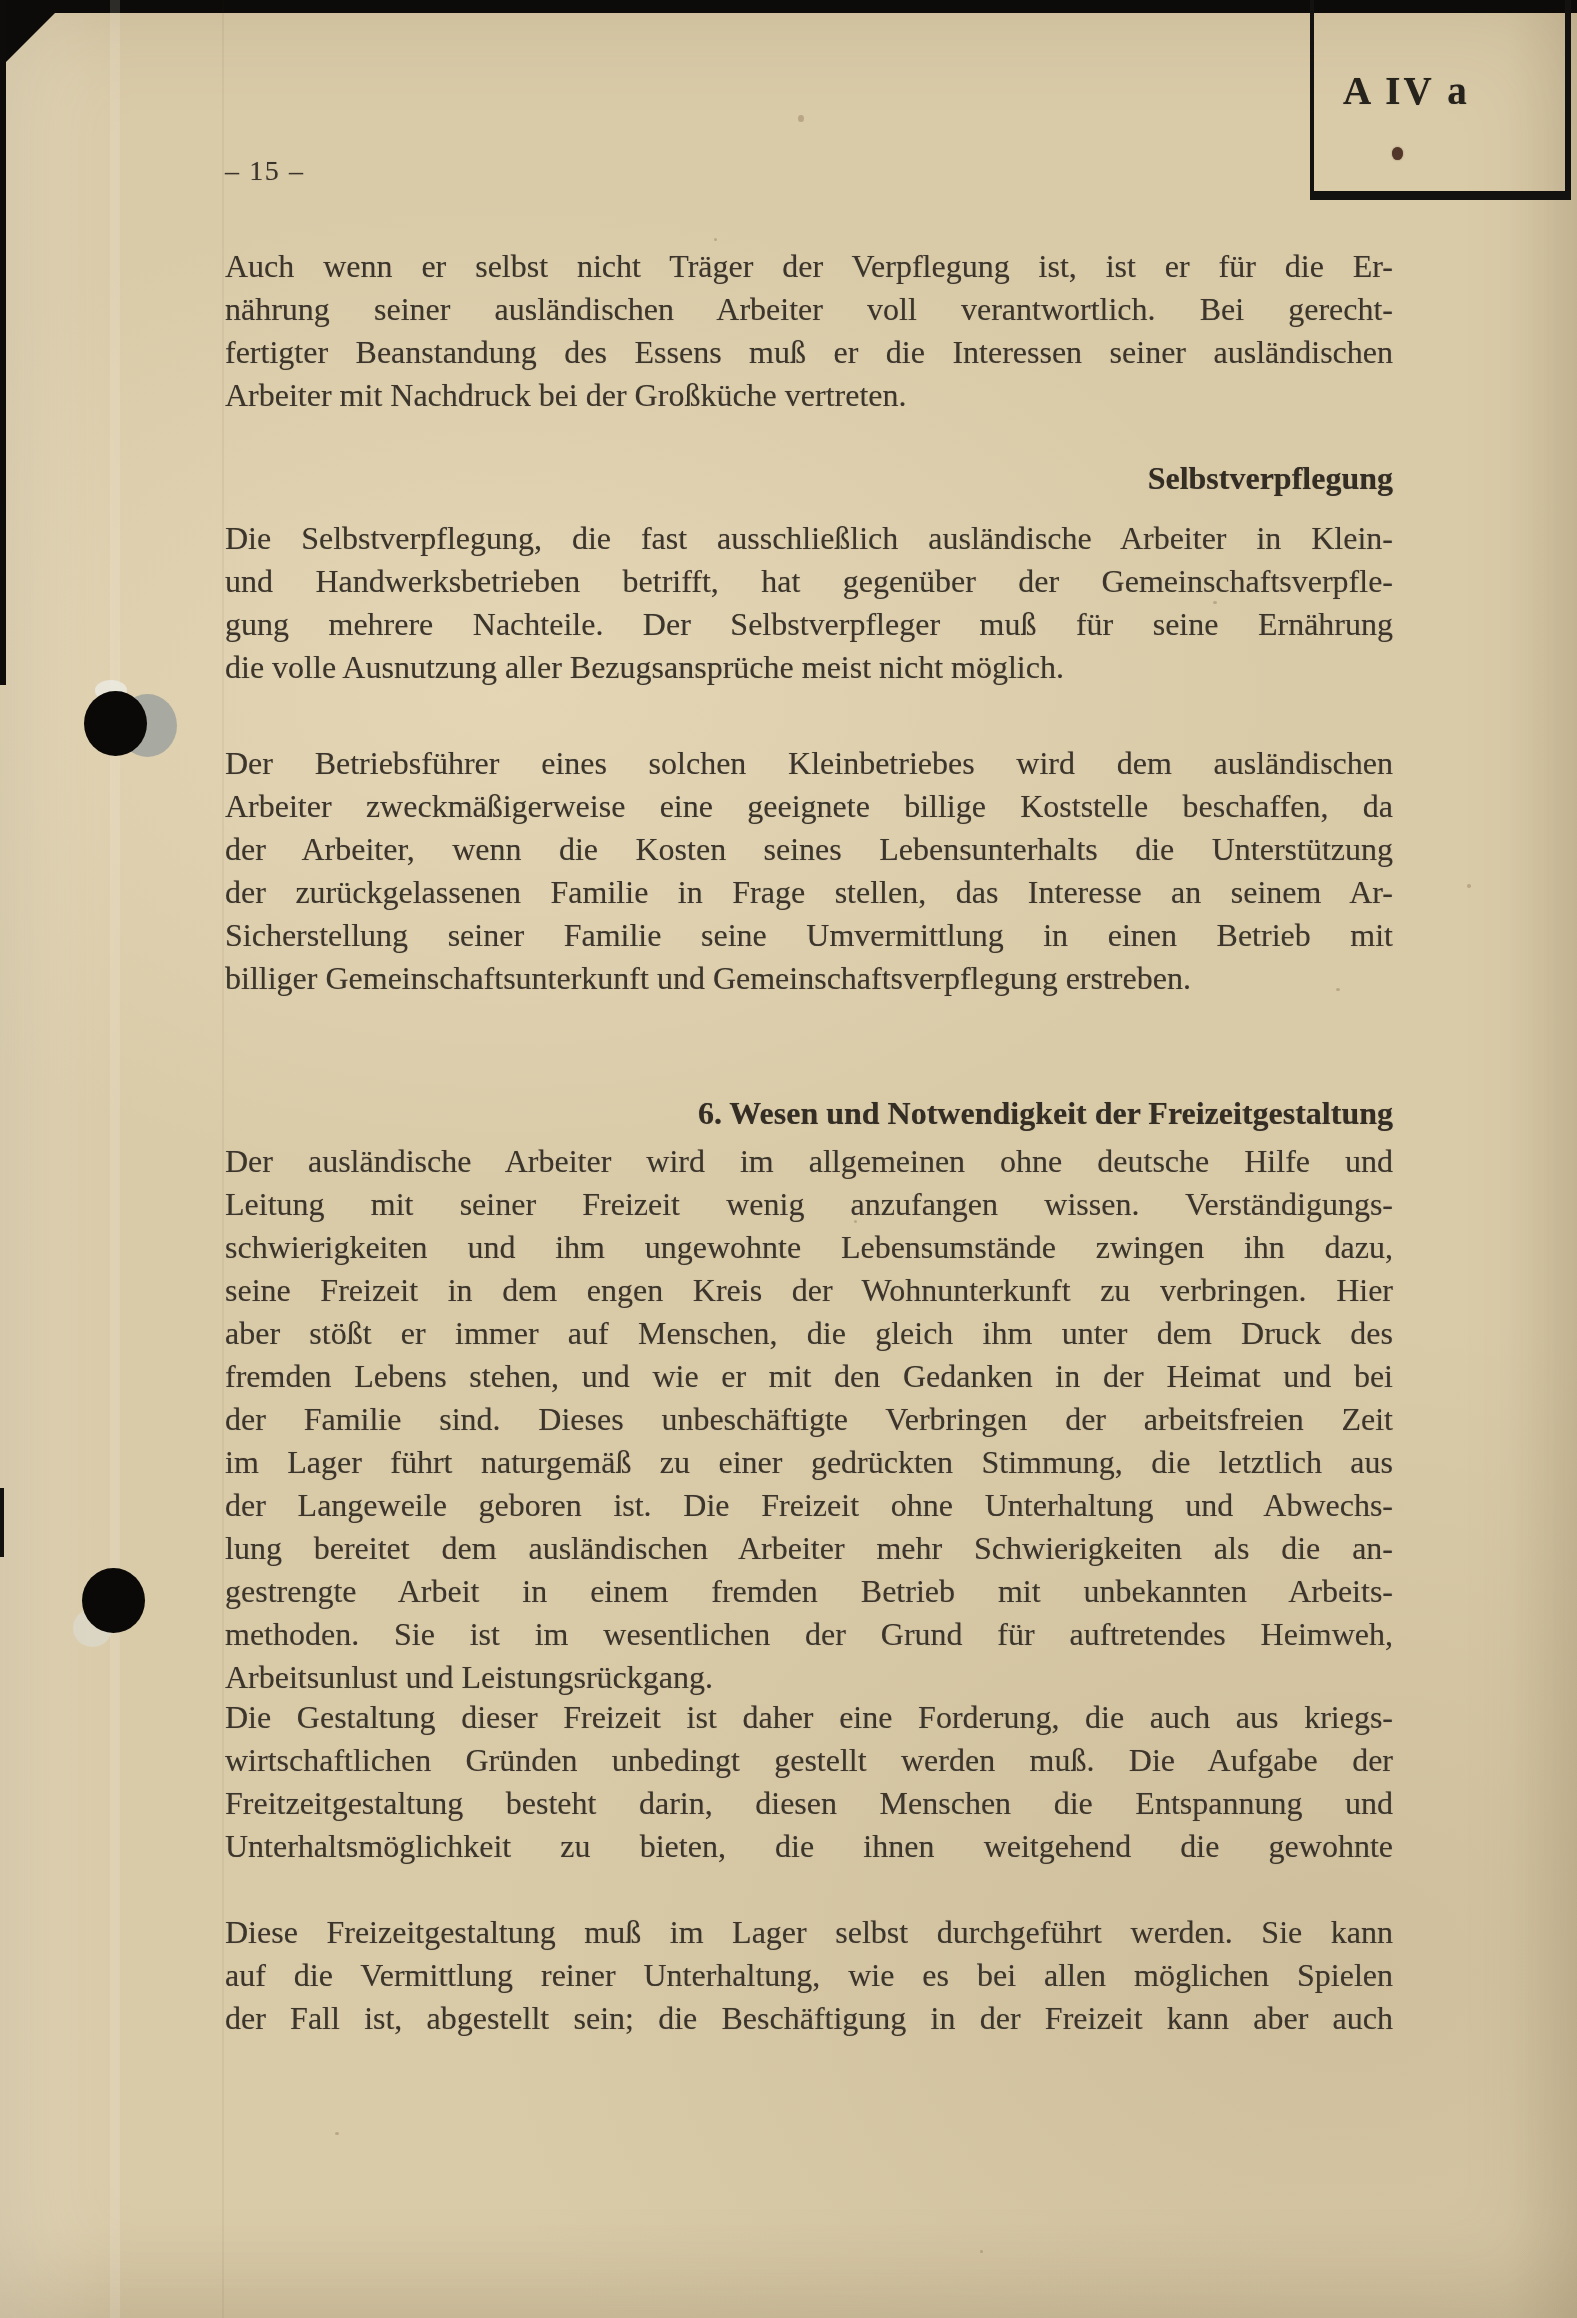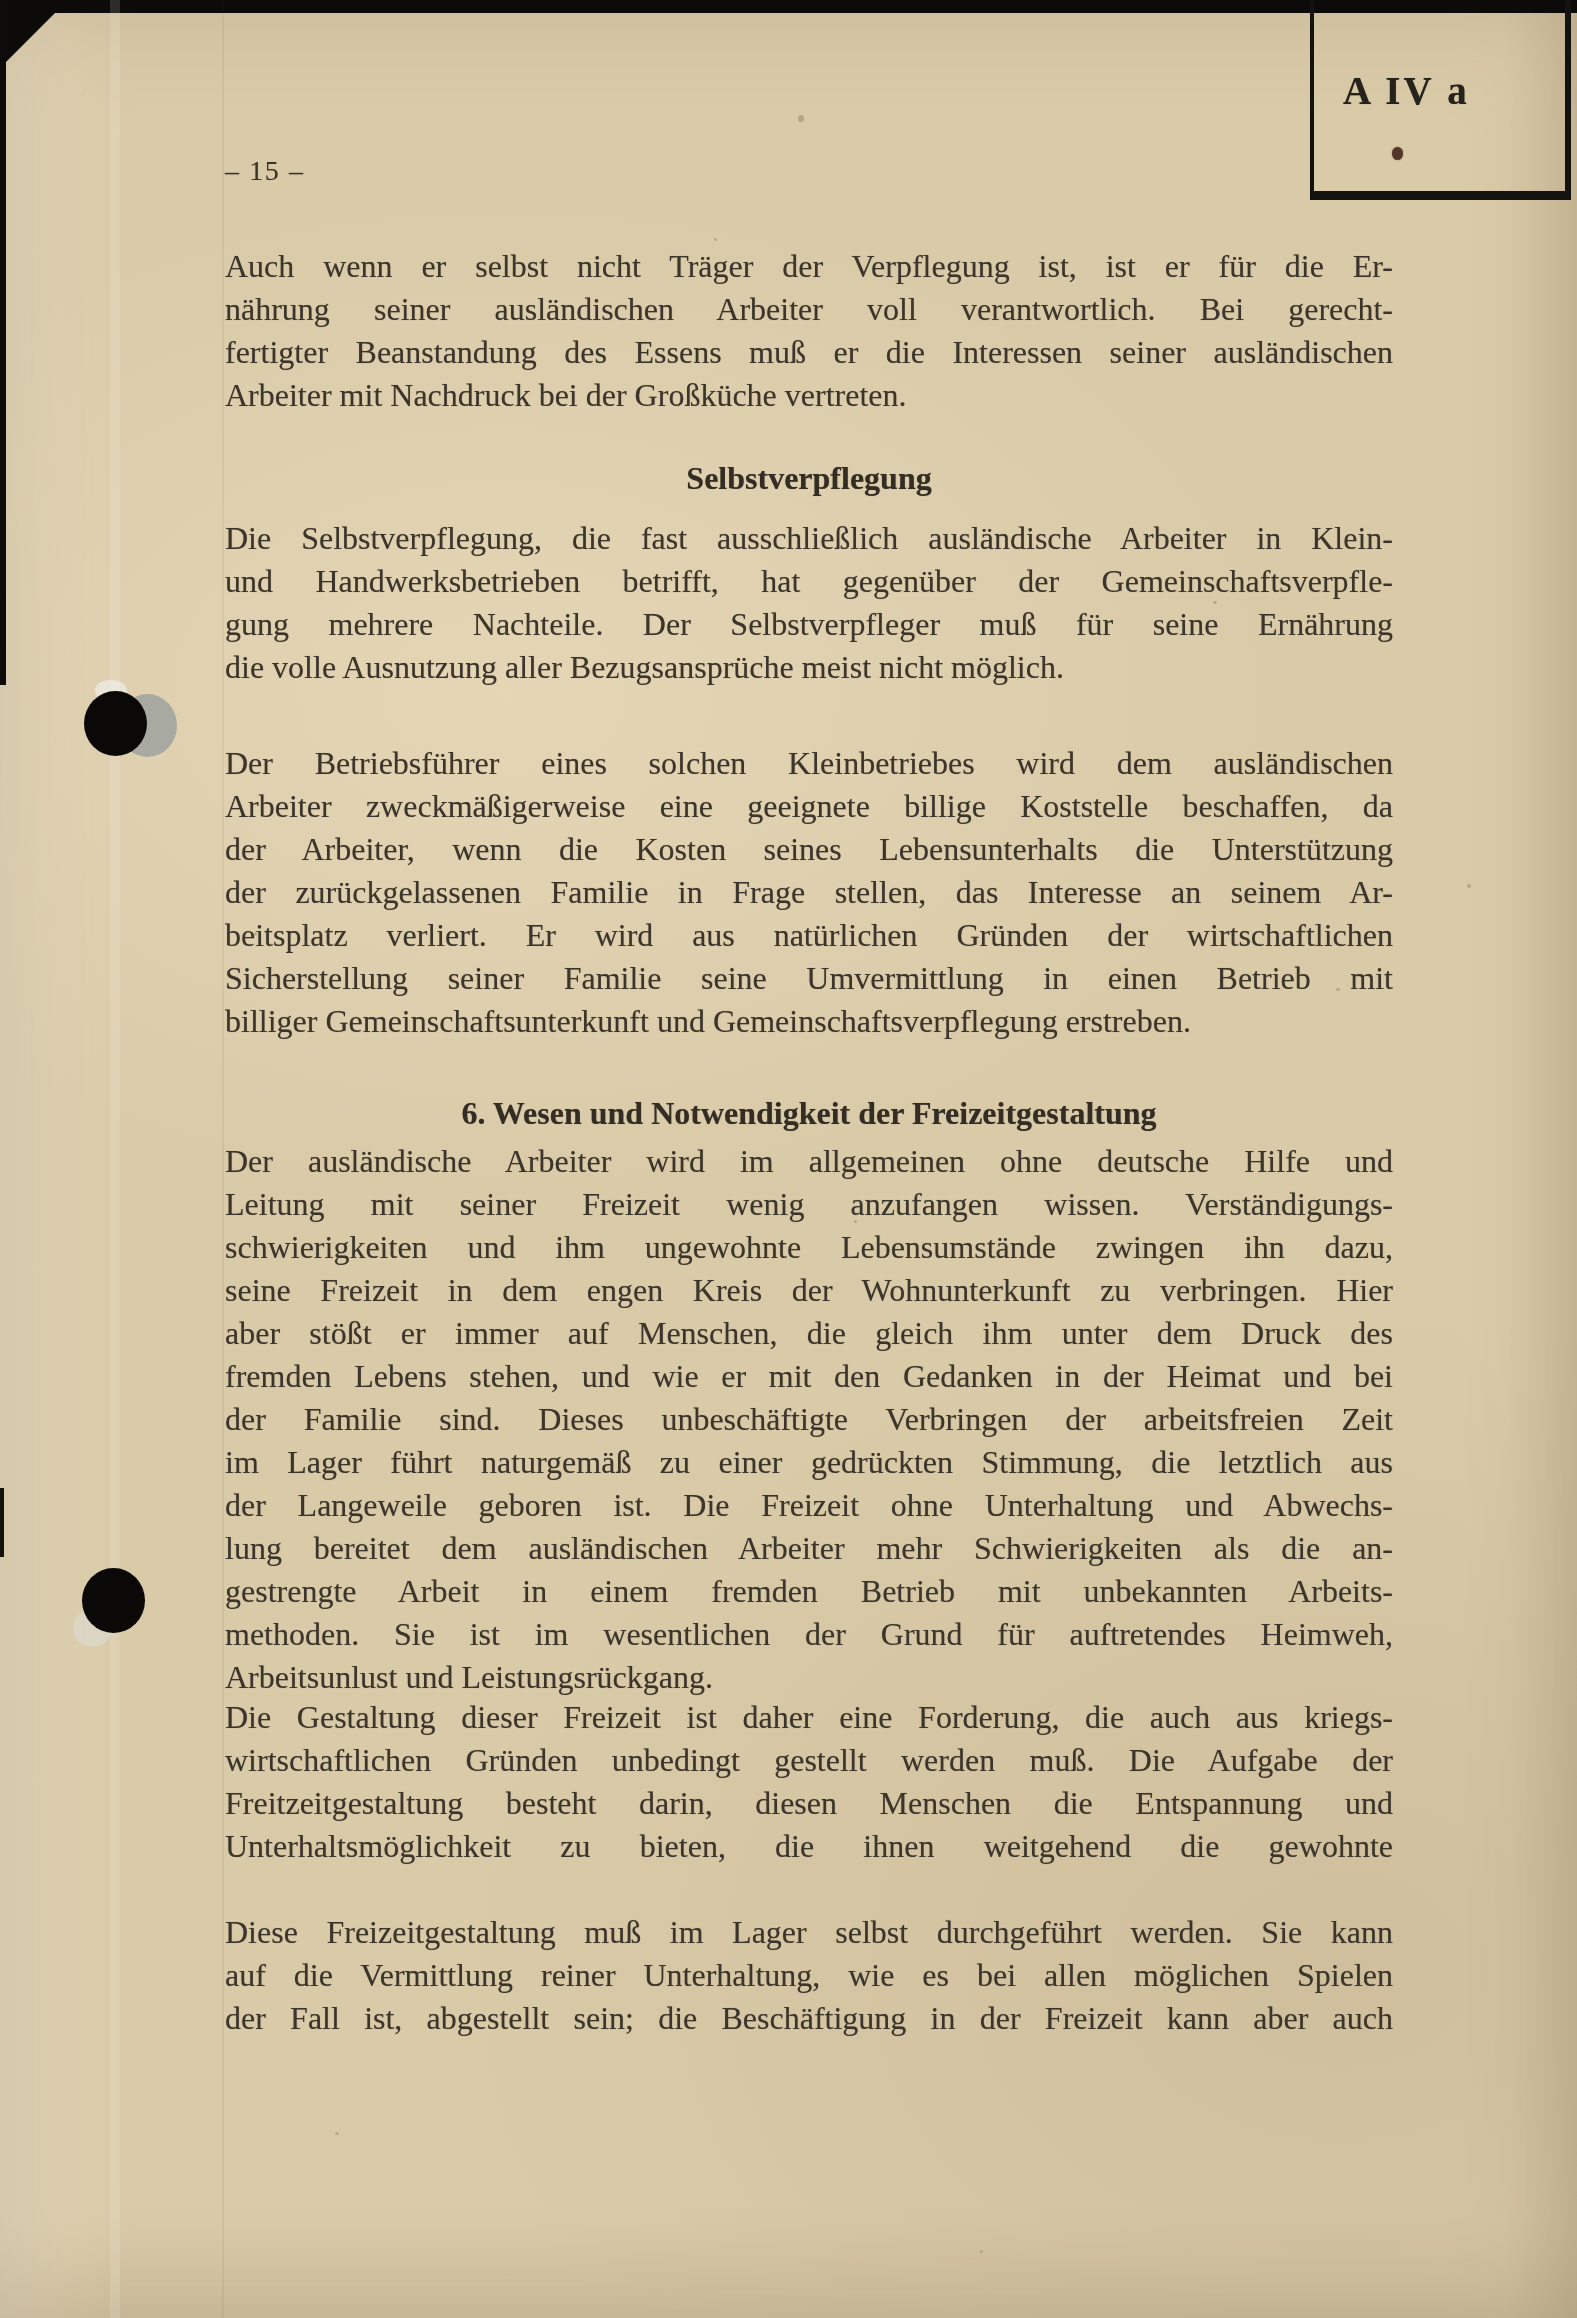--- a/index.html
+++ b/index.html
@@ -65,21 +65,21 @@
   .block{position:absolute;left:0;width:100%;color:#3b352b;}
   .paragraph{font-size:32px;}
   .line{
     line-height:43px;height:43px;
     text-align:justify;text-align-last:justify;
     text-shadow:0 0 0.8px rgba(59,53,43,0.4);
     white-space:nowrap;
   }
   .line.last{text-align-last:left;}
   .heading{
-    text-align:center;font-weight:700;font-size:32px;line-height:36px;
+    text-align:right;font-weight:700;font-size:32px;line-height:36px;
     color:#332d24;text-shadow:0 0 0.8px rgba(51,45,36,0.45);
   }
   .block-0{top:245px}
   .block-1{top:460px}
   .block-2{top:517px}
   .block-3{top:742px}
   .block-4{top:1095px}
   .block-5{top:1140px}
   .block-6{top:1696px}
   .block-7{top:1911px}
@@ -131,21 +131,20 @@
         <div class="line">Die Selbstverpflegung, die fast ausschließlich ausländische Arbeiter in Klein-</div>
         <div class="line">und Handwerksbetrieben betrifft, hat gegenüber der Gemeinschaftsverpfle-</div>
         <div class="line">gung mehrere Nachteile. Der Selbstverpfleger muß für seine Ernährung</div>
         <div class="line last">die volle Ausnutzung aller Bezugsansprüche meist nicht möglich.</div>
       </div>
       <div class="block block-3 paragraph">
         <div class="line">Der Betriebsführer eines solchen Kleinbetriebes wird dem ausländischen</div>
         <div class="line">Arbeiter zweckmäßigerweise eine geeignete billige Koststelle beschaffen, da</div>
         <div class="line">der Arbeiter, wenn die Kosten seines Lebensunterhalts die Unterstützung</div>
         <div class="line">der zurückgelassenen Familie in Frage stellen, das Interesse an seinem Ar-</div>
-        <div class="line">beitsplatz verliert. Er wird aus natürlichen Gründen der wirtschaftlichen</div>
         <div class="line">Sicherstellung seiner Familie seine Umvermittlung in einen Betrieb mit</div>
         <div class="line last">billiger Gemeinschaftsunterkunft und Gemeinschaftsverpflegung erstreben.</div>
       </div>
       <div class="block block-4 heading">6. Wesen und Notwendigkeit der Freizeitgestaltung</div>
       <div class="block block-5 paragraph">
         <div class="line">Der ausländische Arbeiter wird im allgemeinen ohne deutsche Hilfe und</div>
         <div class="line">Leitung mit seiner Freizeit wenig anzufangen wissen. Verständigungs-</div>
         <div class="line">schwierigkeiten und ihm ungewohnte Lebensumstände zwingen ihn dazu,</div>
         <div class="line">seine Freizeit in dem engen Kreis der Wohnunterkunft zu verbringen. Hier</div>
         <div class="line">aber stößt er immer auf Menschen, die gleich ihm unter dem Druck des</div>

